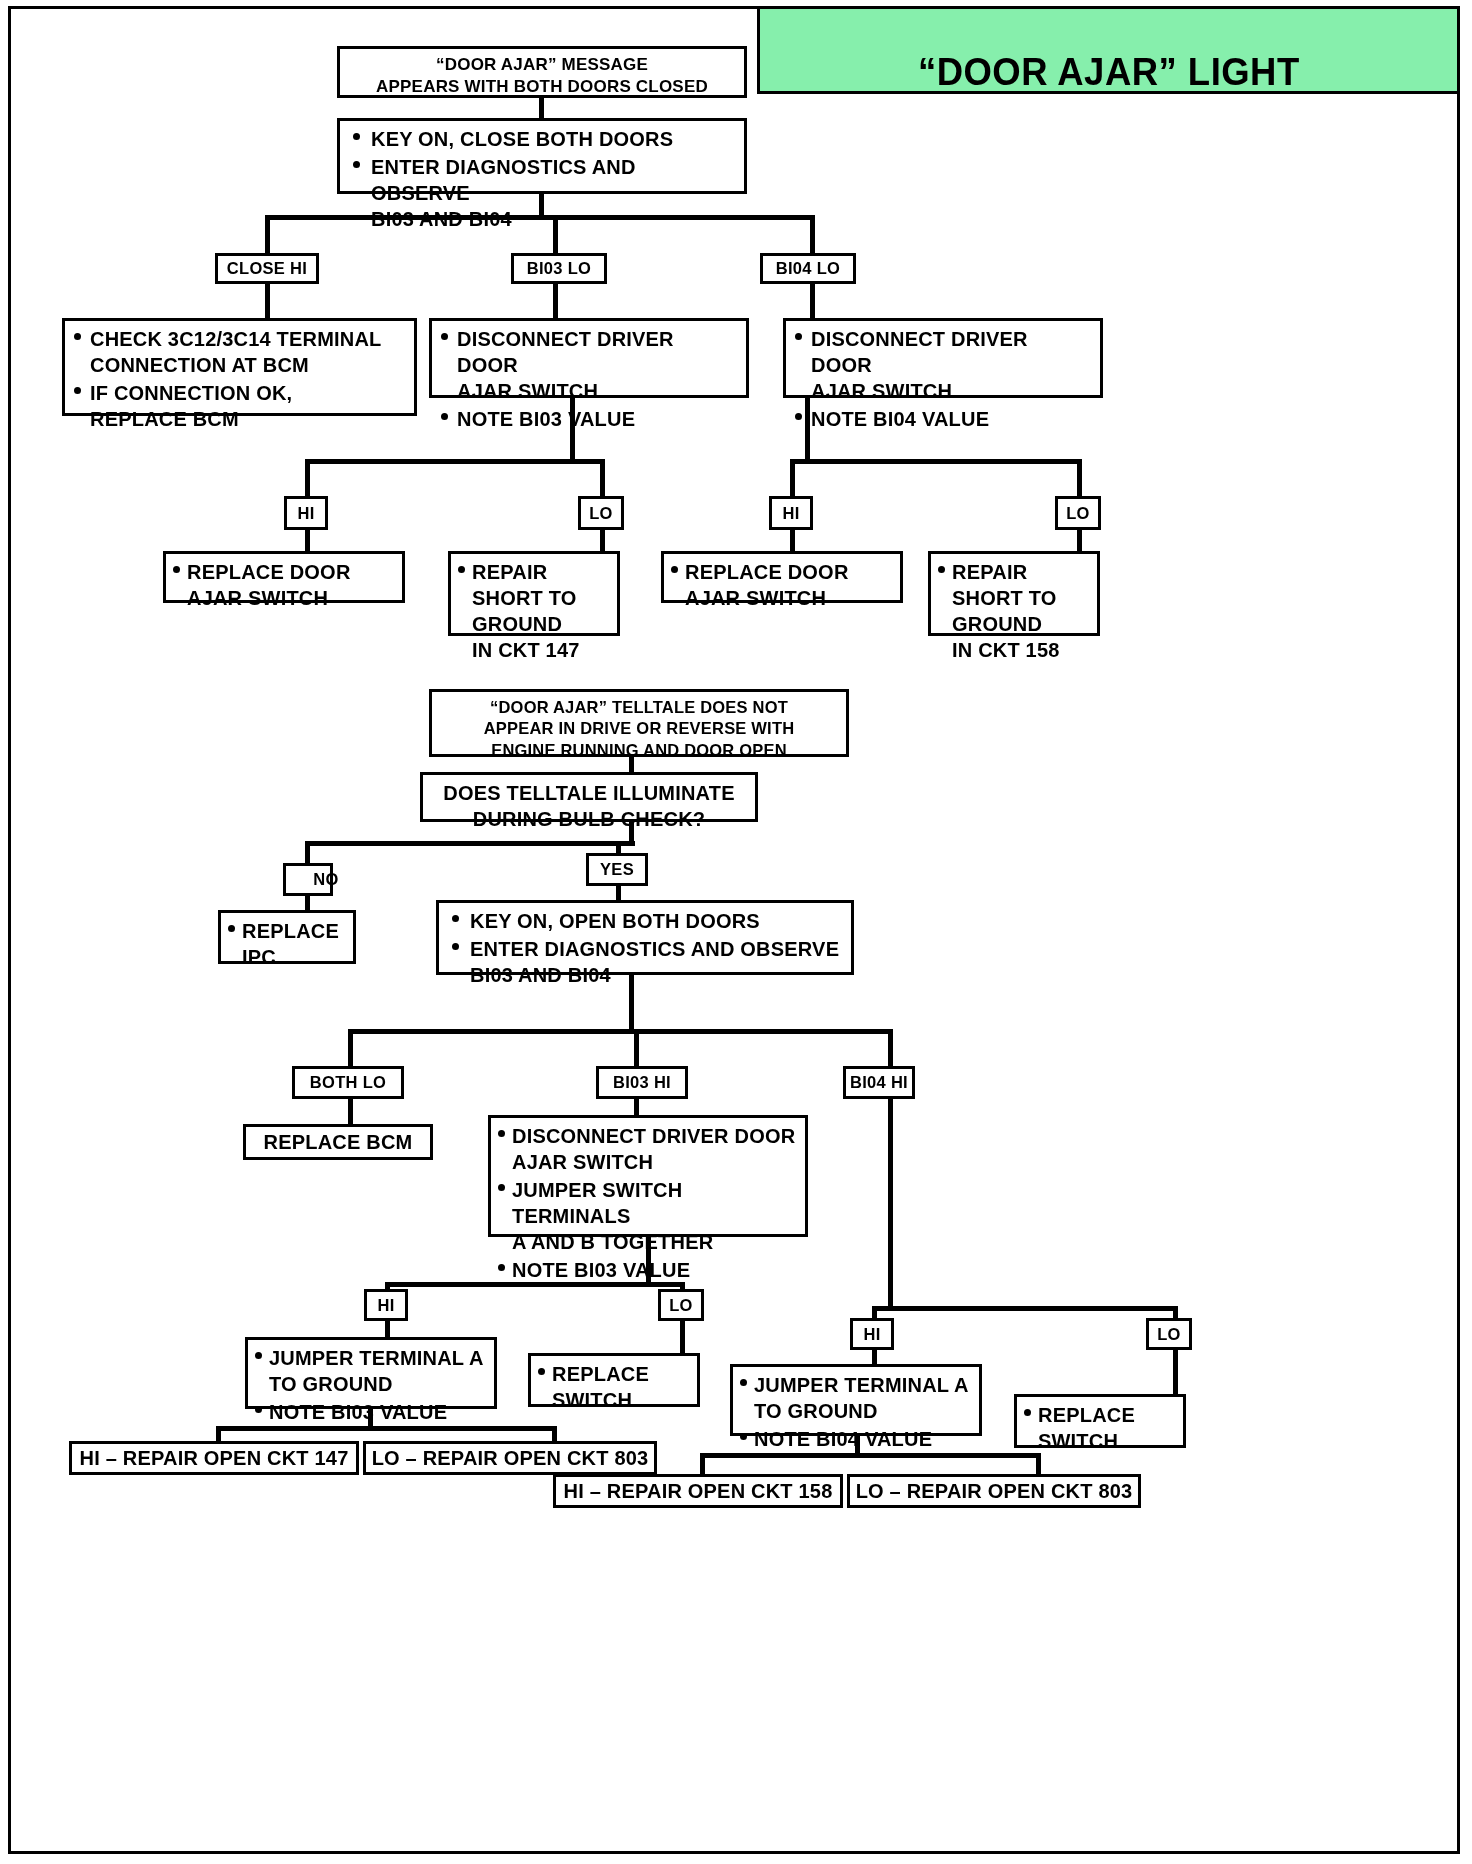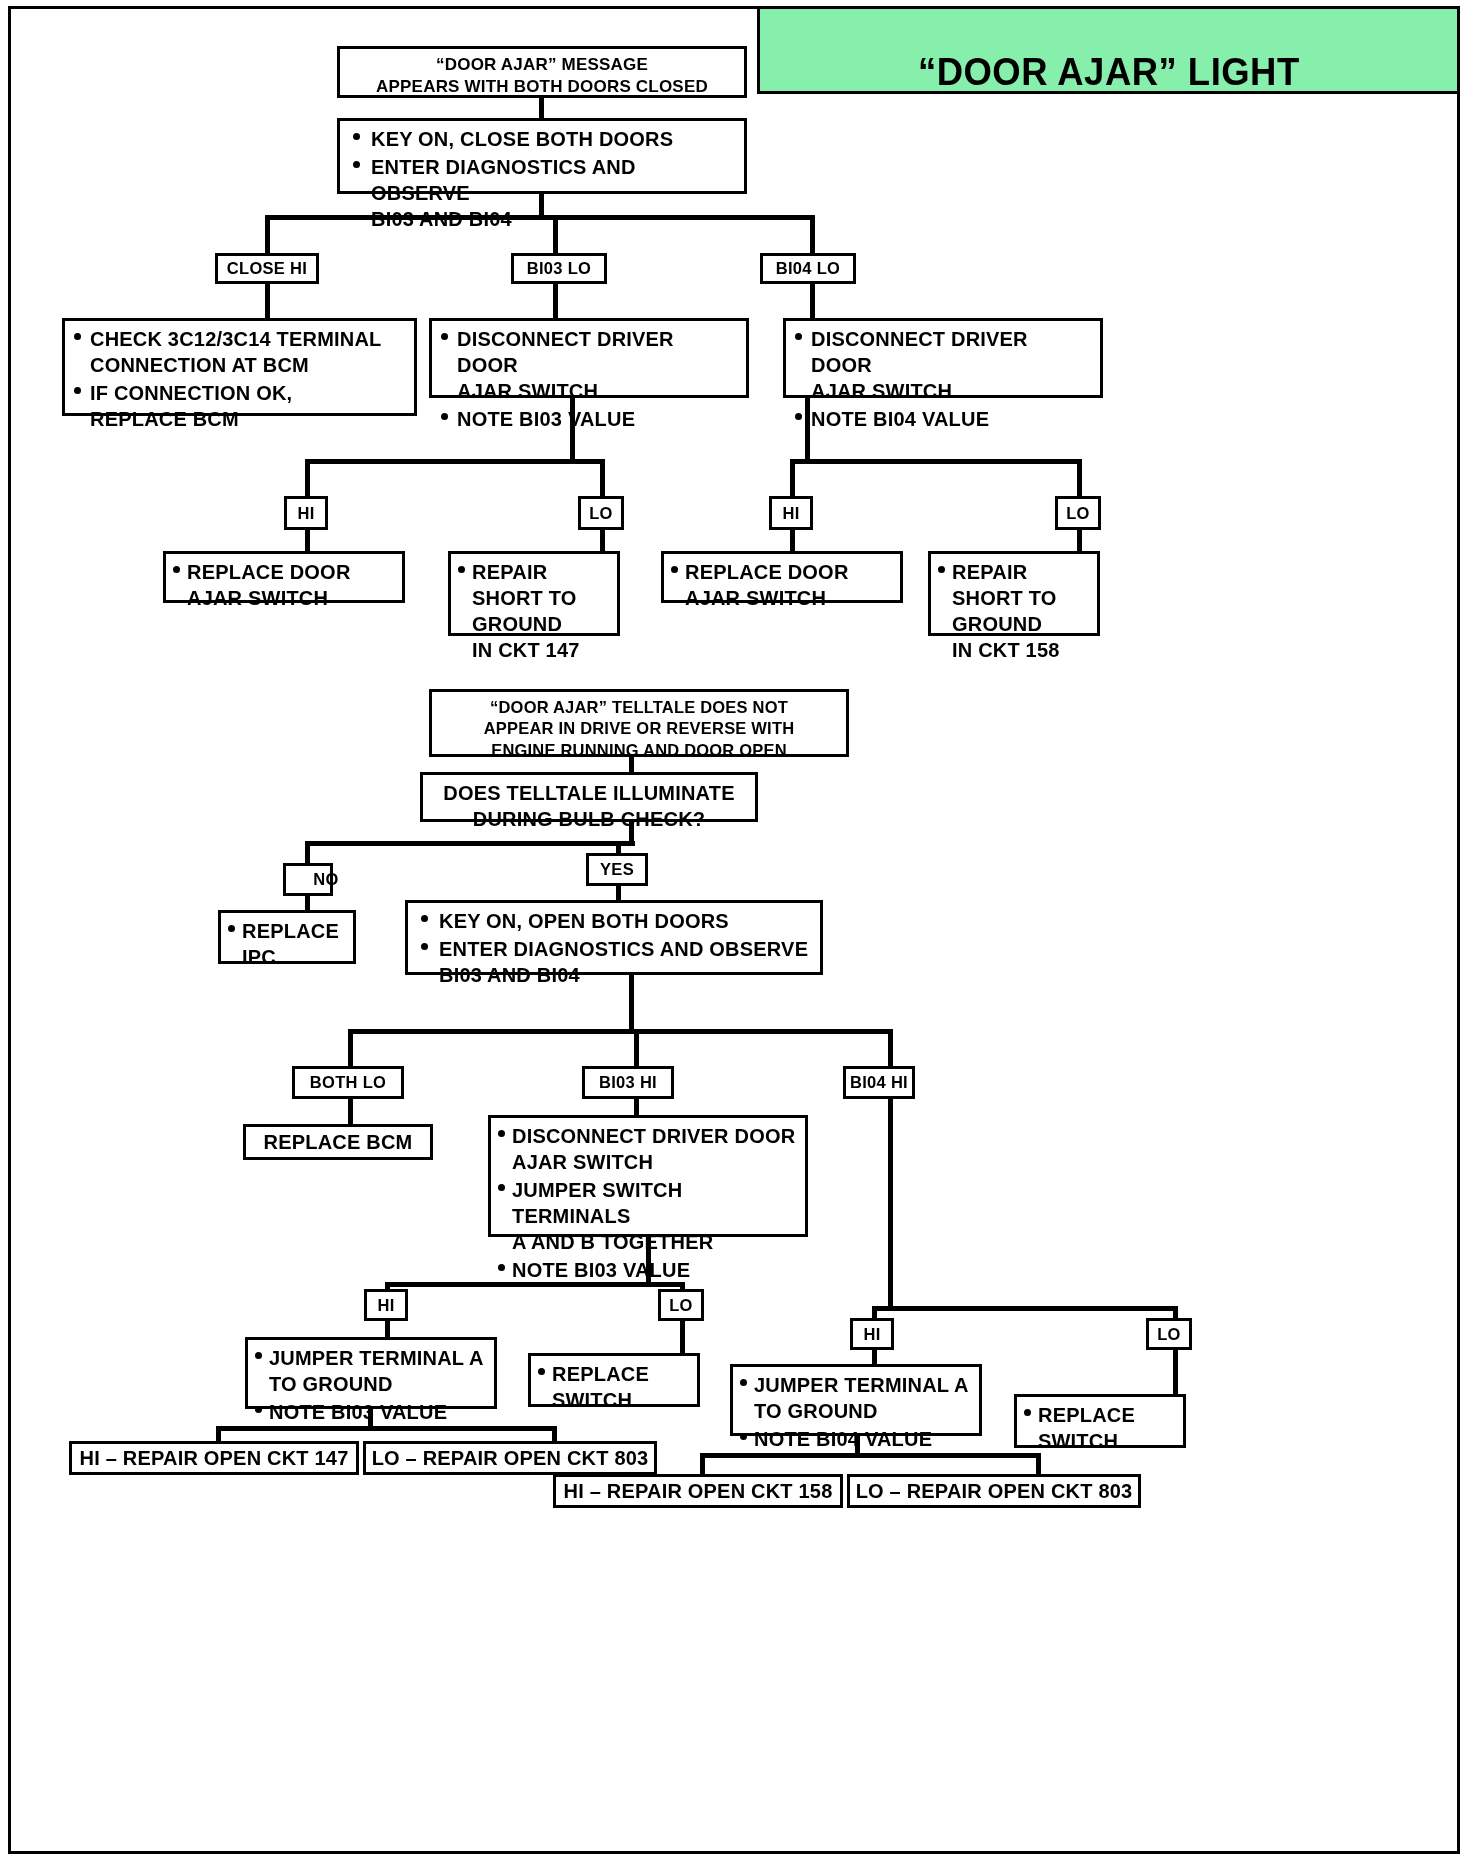--- a/index.html
+++ b/index.html
@@ -244,36 +244,36 @@
   <div class="v" style="left:305px; top:894px; height:18px;"></div>
   <div class="v" style="left:616px; top:884px; height:18px;"></div>
 
   <div class="box" style="left:218px; top:910px; width:138px; height:54px;">
     <ul class="bl tight">
       <li>REPLACE
 IPC</li>
     </ul>
   </div>
 
-  <div class="box" style="left:405px; top:900px; width:418px; height:75px;">
+  <div class="box" style="left:436px; top:900px; width:418px; height:75px;">
     <ul class="bl wide">
       <li>KEY ON, OPEN BOTH DOORS</li>
       <li>ENTER DIAGNOSTICS AND OBSERVE
 BI03 AND BI04</li>
     </ul>
   </div>
 
   <div class="v" style="left:629px; top:973px; height:58px;"></div>
   <div class="h" style="left:348px; top:1029px; width:545px;"></div>
   <div class="v" style="left:348px; top:1029px; height:39px;"></div>
   <div class="v" style="left:634px; top:1029px; height:39px;"></div>
   <div class="v" style="left:888px; top:1029px; height:39px;"></div>
 
   <div class="tag" style="left:292px; top:1066px; width:112px; height:33px;">BOTH LO</div>
-  <div class="tag" style="left:582px; top:1066px; width:92px; height:33px;">BI03 HI</div>
+  <div class="tag" style="left:596px; top:1066px; width:92px; height:33px;">BI03 HI</div>
   <div class="tag" style="left:843px; top:1066px; width:72px; height:33px;text-align:center;">BI04 HI</div>
 
   <div class="v" style="left:348px; top:1097px; height:30px;"></div>
   <div class="v" style="left:634px; top:1097px; height:20px;"></div>
 
   <div class="box center" style="left:243px; top:1124px; width:190px; height:36px; padding:0;">
     <span>REPLACE BCM</span>
   </div>
 
   <div class="box" style="left:488px; top:1115px; width:320px; height:122px;">

